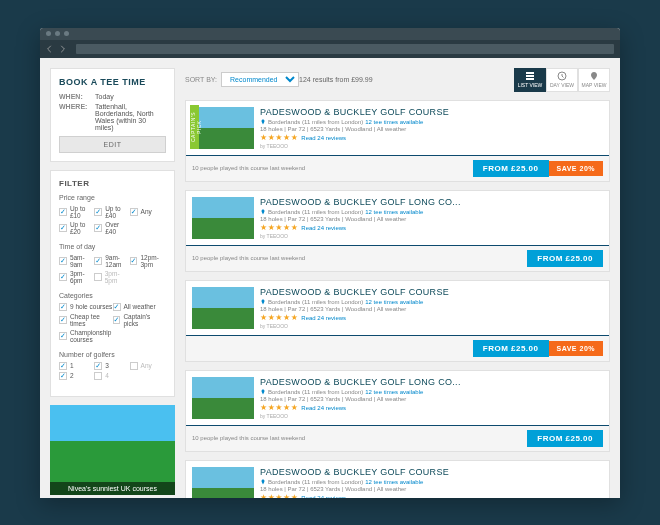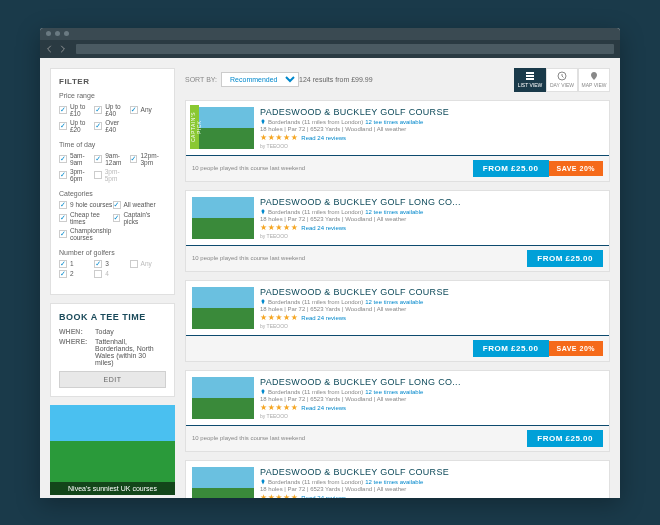--- a/index.html
+++ b/index.html
@@ -77,20 +77,33 @@
     <span class="navicon">
         <svg viewBox="0 0 10 10">
           <path d="M4 1l4 4-4 4" stroke="#aaa" fill="none"></path>
         </svg>
       </span>
     <div class="field"></div>
   </div>
   <div class="content">
 
     <div class="sidebar">
+      <div class="card book">
+        <h2>BOOK A TEE TIME</h2>
+        <div class="row">
+            <span class="lbl">WHEN:</span>
+            <span class="val">Today</span>
+          </div>
+        <div class="row">
+            <span class="lbl">WHERE:</span>
+            <span class="val">Tattenhall, Borderlands, North Wales (within 30 miles)</span>
+          </div>
+        <div class="editbtn">EDIT</div>
+      </div>
+
       <div class="card filter">
         <h3>FILTER</h3>
         <div class="fsection">
           <div class="ftitle">Price range</div>
           <div class="opts" id="opts-price">
               <div class="opt third">
                 <span class="cb on"></span>
                 <span>Up to £10</span>
               </div>
               <div class="opt third">
@@ -179,33 +192,20 @@
               <div class="opt third">
                 <span class="cb on"></span>
                 <span>2</span>
               </div>
               <div class="opt third off">
                 <span class="cb"></span>
                 <span>4</span>
               </div>
             </div>
         </div>
-      </div>
-
-      <div class="card book">
-        <h2>BOOK A TEE TIME</h2>
-        <div class="row">
-            <span class="lbl">WHEN:</span>
-            <span class="val">Today</span>
-          </div>
-        <div class="row">
-            <span class="lbl">WHERE:</span>
-            <span class="val">Tattenhall, Borderlands, North Wales (within 30 miles)</span>
-          </div>
-        <div class="editbtn">EDIT</div>
       </div>
 
       <div class="promo">
         <div class="cap">Nivea's sunniest UK courses</div>
       </div>
 
     </div>
 
     <div class="main">
       <div class="topbar">

